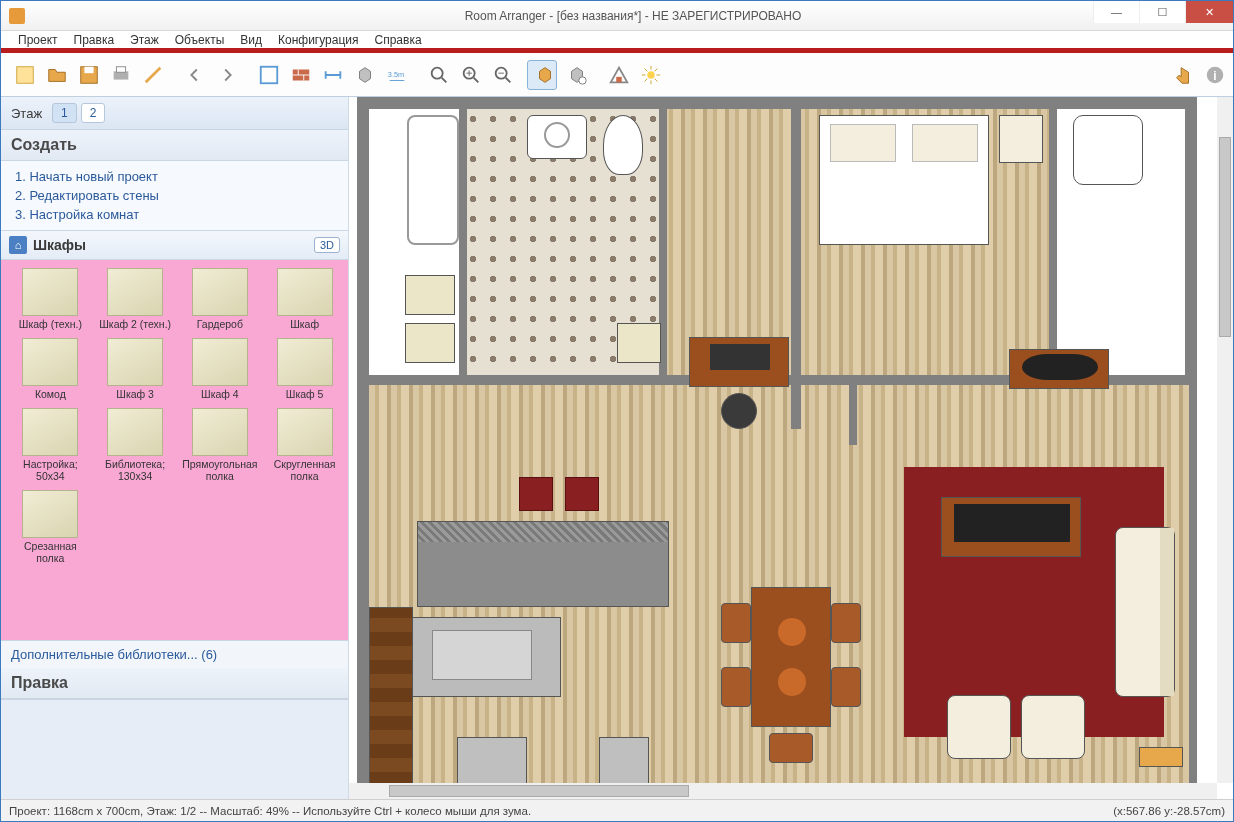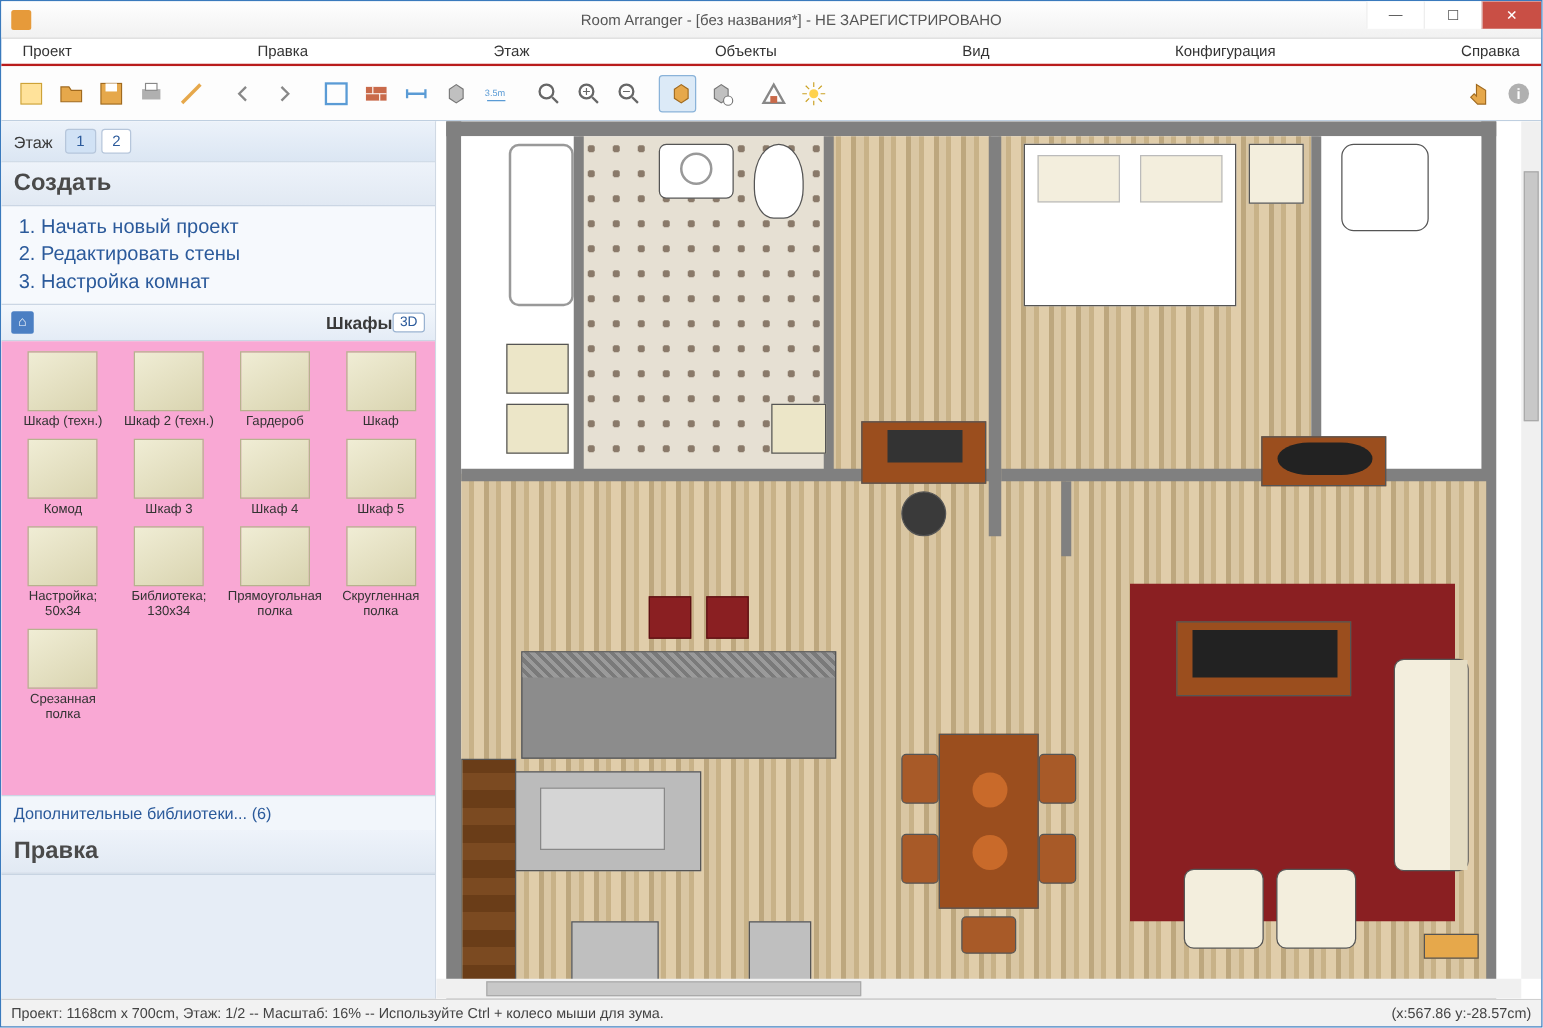--- a/index.html
+++ b/index.html
@@ -3,39 +3,39 @@
 <meta charset="utf-8">
 <style>
 *{box-sizing:border-box;margin:0;padding:0;font-family:"Segoe UI",Tahoma,sans-serif;}
 body{width:1234px;height:822px;background:#fff;overflow:hidden;display:flex;flex-direction:column;border:1px solid #3a7abd;}
 .titlebar{height:30px;background:linear-gradient(#fff,#f1f1f1);display:flex;align-items:center;position:relative;font-size:12px;color:#555;border-bottom:1px solid #d8d8d8;}
 .titlebar .app-icon{width:16px;height:16px;margin:0 8px;background:#e69a3a;border-radius:2px;}
 .titlebar .title{flex:1;text-align:center;}
 .win-btns{position:absolute;right:0;top:0;display:flex;}
 .win-btn{width:46px;height:22px;display:flex;align-items:center;justify-content:center;font-size:11px;background:#fff;border-left:1px solid #eee;}
 .win-btn.close{background:#c94f45;color:#fff;width:48px;}
-.menubar{height:22px;display:flex;align-items:center;gap:2px;padding:0 10px;font-size:12px;color:#333;border-bottom:2px solid #b91c1c;justify-content:space-between;}
+.menubar{height:22px;display:flex;align-items:center;gap:2px;padding:0 10px;font-size:12px;color:#333;border-bottom:5px solid #b91c1c;}
 .menubar span{padding:2px 7px;}
 .toolbar{height:44px;display:flex;align-items:center;gap:2px;padding:2px 6px;border-bottom:1px solid #bfcfe0;background:#fdfdfd;}
 .tbtn{width:30px;height:30px;display:flex;align-items:center;justify-content:flex-end;border:1px solid transparent;border-radius:3px;cursor:pointer;}
 .tbtn.active{background:#dceaf7;border:1px solid #8ab3d9;}
 .tsep{width:8px;}
 .tbtn svg{width:22px;height:22px;}
 .main{flex:1;display:flex;min-height:0;}
 .sidebar{width:348px;background:#f6f9fd;border-right:1px solid #d0d9e4;display:flex;flex-direction:column;overflow:hidden;}
 .panel-header{padding:6px 10px;font-size:13px;color:#3a3a3a;display:flex;align-items:center;gap:6px;background:linear-gradient(#ecf2fa,#dbe6f3);border-bottom:1px solid #c8d4e2;}
 .floor-tabs{display:flex;gap:4px;margin-left:4px;}
 .floor-tab{padding:2px 8px;border:1px solid #b6c6db;border-radius:3px;background:#fff;font-size:12px;color:#2b5a9b;}
 .floor-tab.active{background:#d1e2f5;}
-.section-title{padding:6px 10px;font-size:19px;font-weight:bold;color:#4a4a4a;background:linear-gradient(#eef3fa,#e1e9f3);border-bottom:1px solid #cbd6e4;}
-.steps{padding:6px 14px;font-size:16px;color:#2b5a9b;}
+.section-title{padding:6px 10px;font-size:16px;font-weight:bold;color:#4a4a4a;background:linear-gradient(#eef3fa,#e1e9f3);border-bottom:1px solid #cbd6e4;}
+.steps{padding:6px 14px;font-size:13px;color:#2b5a9b;}
 .steps div{padding:2px 0;}
 .lib-header{display:flex;align-items:center;padding:5px 8px;background:linear-gradient(#f3f7fc,#e4ecf6);border-top:1px solid #cbd6e4;border-bottom:1px solid #cbd6e4;}
 .lib-header .icn{width:18px;height:18px;background:#4b7fc3;border-radius:2px;margin-right:6px;display:flex;align-items:center;justify-content:center;color:#fff;font-size:11px;}
-.lib-header .txt{font-weight:bold;font-size:14px;color:#3a3a3a;flex:1;text-align:right;}
+.lib-header .txt{font-weight:bold;font-size:14px;color:#3a3a3a;flex:1;}
 .lib-header .badge3d{border:1px solid #9ab3d1;border-radius:3px;padding:1px 5px;font-size:11px;color:#2b5a9b;background:#fff;}
 .lib-body{flex:1;overflow:auto;padding:6px 2px 6px 8px;background:#f9a8d4;position:relative;}
 .lib-grid{display:grid;grid-template-columns:repeat(4,1fr);gap:4px 2px;}
 .lib-item{text-align:center;font-size:10.5px;color:#333;padding:2px;}
 .lib-thumb{width:56px;height:48px;margin:0 auto 2px;background:linear-gradient(150deg,#f0edd5,#d9d4b0);border:1px solid #b7b28e;}
 .lib-link{padding:6px 10px;font-size:13px;color:#2b5a9b;border-top:1px solid #cbd6e4;background:#f2f6fb;}
 .edit-panel{height:100px;background:#e6edf6;border-top:1px solid #c8d4e2;}
 .canvas-wrap{flex:1;position:relative;background:#fff;overflow:hidden;}
 .canvas{position:absolute;inset:0;}
 .floor{position:absolute;}
@@ -384,15 +384,15 @@
     <div class="scroll-track v">
         <div class="scroll-thumb" style="top:40px;left:2px;right:2px;height:200px"></div>
       </div>
     <div class="scroll-track h">
         <div class="scroll-thumb" style="left:40px;top:2px;bottom:2px;width:300px"></div>
       </div>
   </div>
 </div>
 
 <div class="statusbar">
-  <span>Проект: 1168cm x 700cm, Этаж: 1/2 -- Масштаб: 16% -- Используйте Ctrl + колесо мыши для зума.</span>
+  <span>Проект: 1168cm x 700cm, Этаж: 1/2 -- Масштаб: 49% -- Используйте Ctrl + колесо мыши для зума.</span>
   <span>(x:567.86 y:-28.57cm)</span>
 </div>
 
 </body></html>

